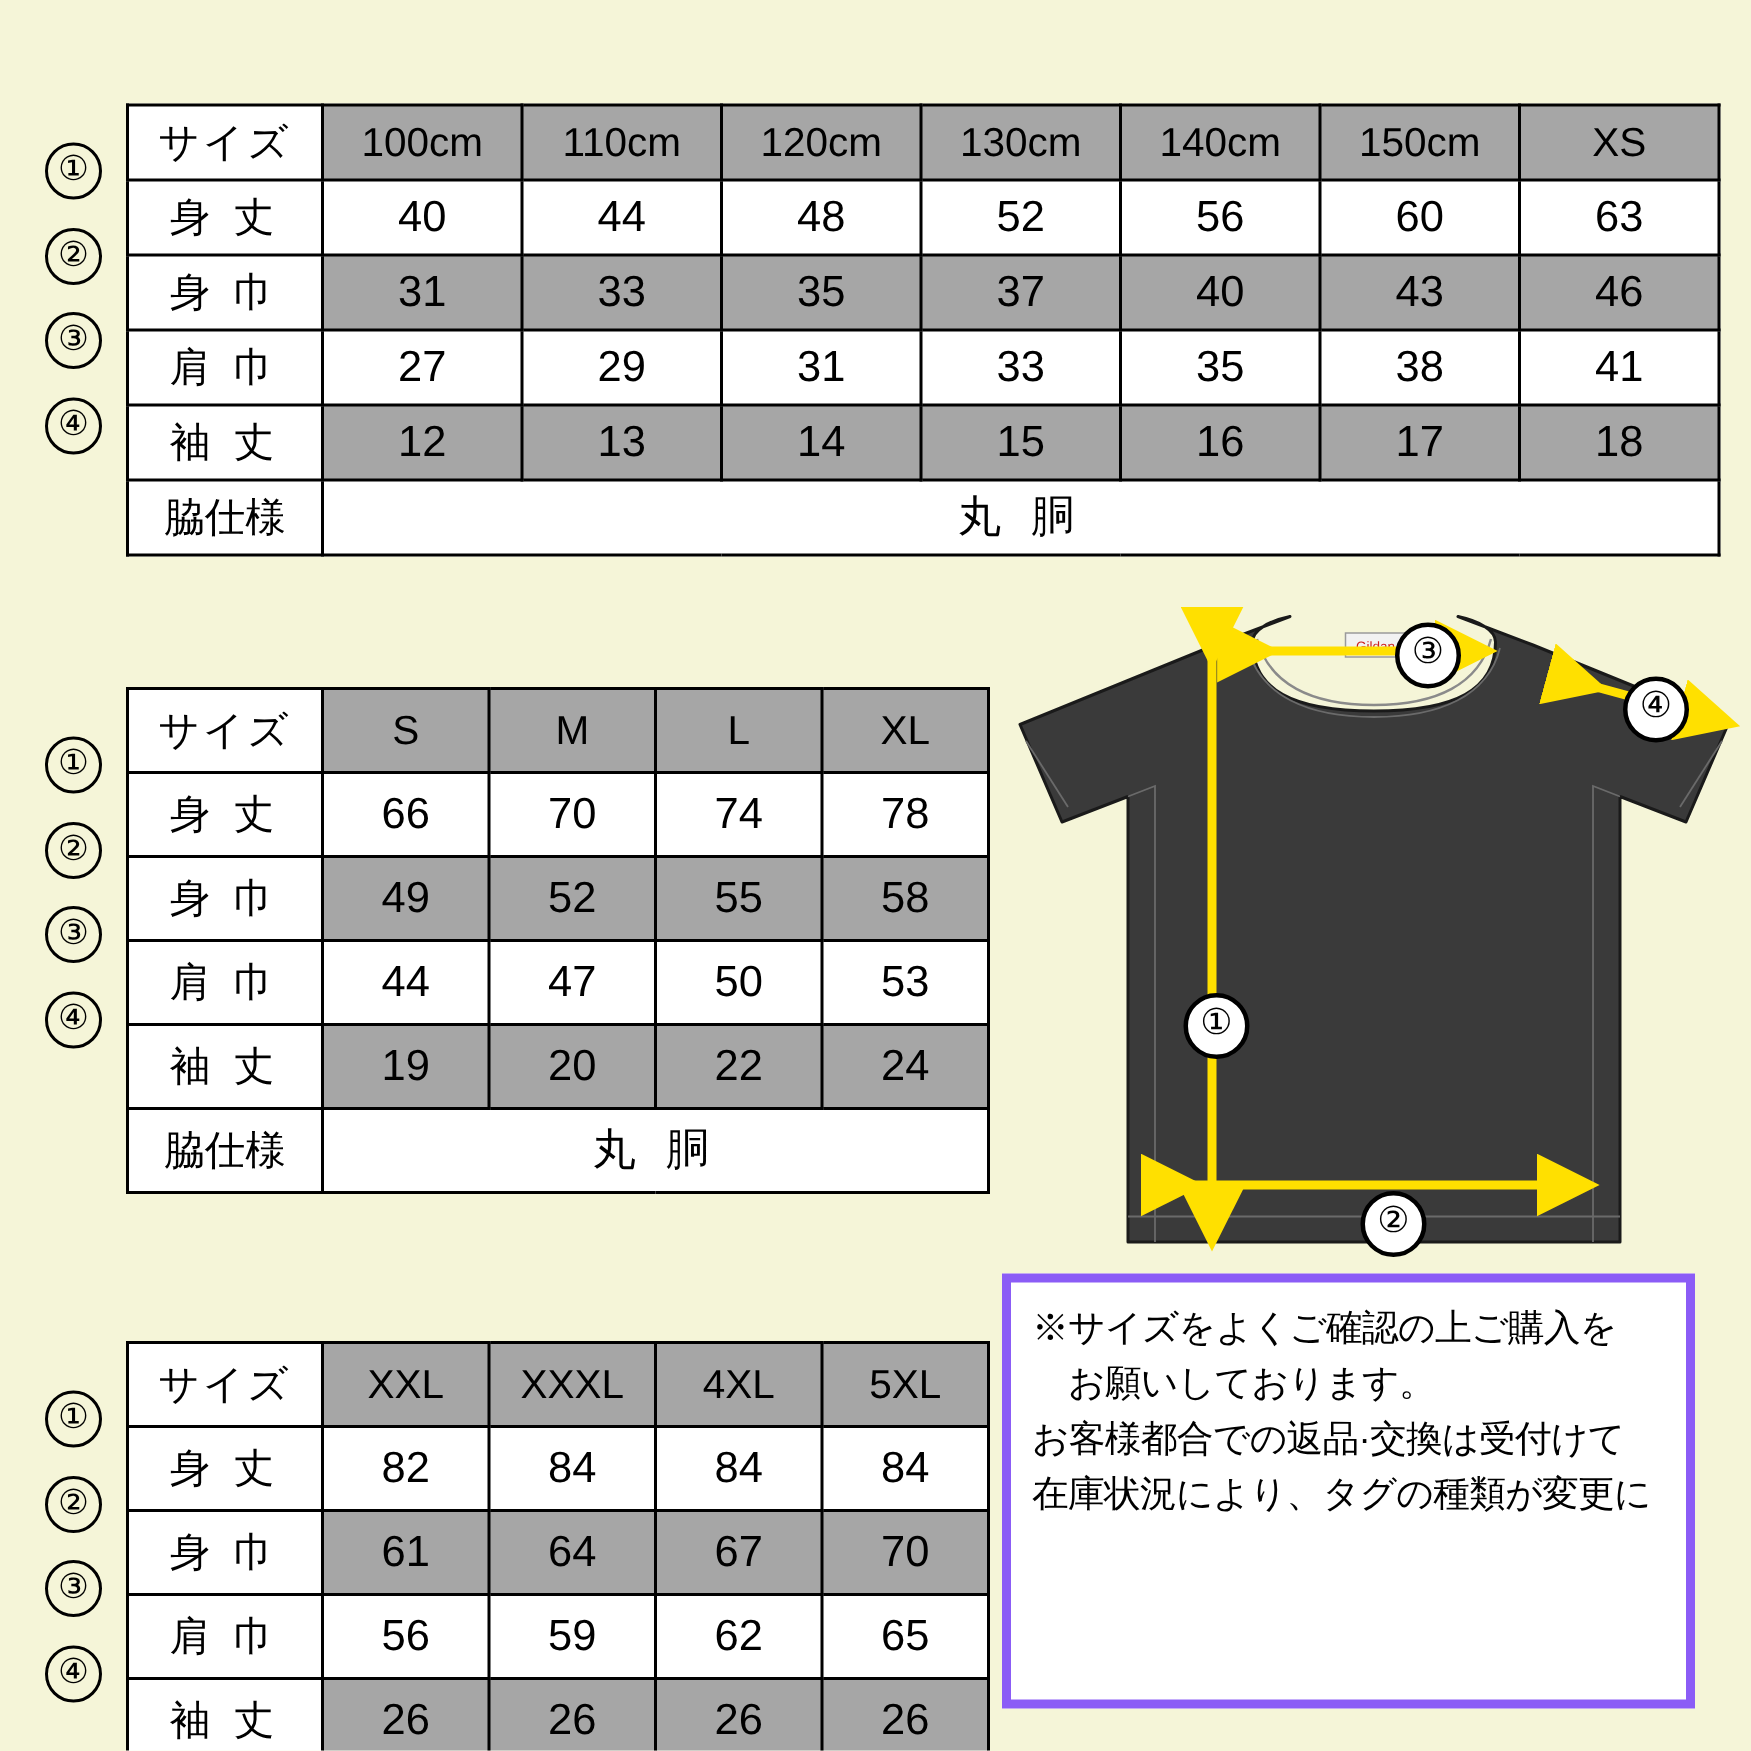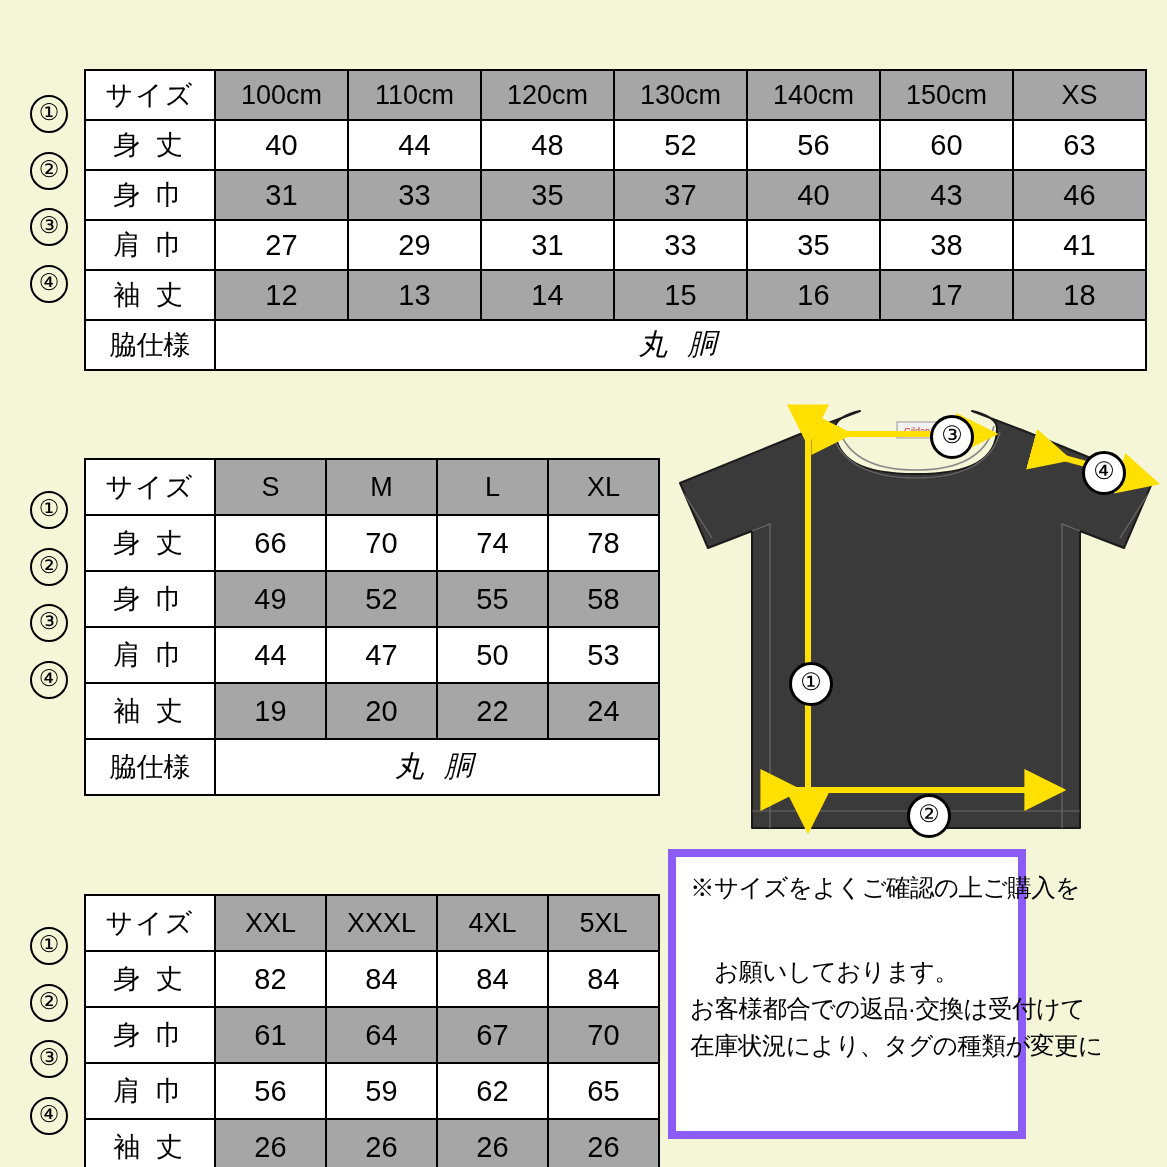--- a/index.html
+++ b/index.html
@@ -60,21 +60,20 @@
   }
   .wakilabel {
     background: #fff;
     font-size: 27px;
     letter-spacing: 0px;
   }
   .marudou {
     background: #fff;
     font-size: 29px;
     letter-spacing: 6px;
-    font-style: italic;
   }
 
   
   .circ-col {
     position: absolute;
   }
   .circnum {
     position: absolute;
     width: 34px;
     height: 34px;
@@ -125,36 +124,35 @@
     font-size: 24px;
     line-height: 33px;
     text-align: center;
   }
 
   
   #notice {
     position: absolute;
     left: 668px;
     top: 849px;
-    width: 358px;
+    width: 462px;
     height: 290px;
-    border: 8px solid #8b5cf6;
+    border: 6px solid #8b5cf6;
     background: #fff;
     box-sizing: border-box;
     padding: 12px 14px 10px 14px;
   }
   #notice .line {
     font-size: 24.5px;
     line-height: 37px;
     white-space: nowrap;
     letter-spacing: -0.5px;
   }
   #notice .indent {
     padding-left: 24px;
-    margin-top: 47px;
   }
 </style>
 </head>
 <body>
 
 <div class="page">
 
   <div class="circ-col" style="left:30px; top:30px;">
     <div class="circnum" style="top:65px;">①</div>
     <div class="circnum" style="top:122px;">②</div>

